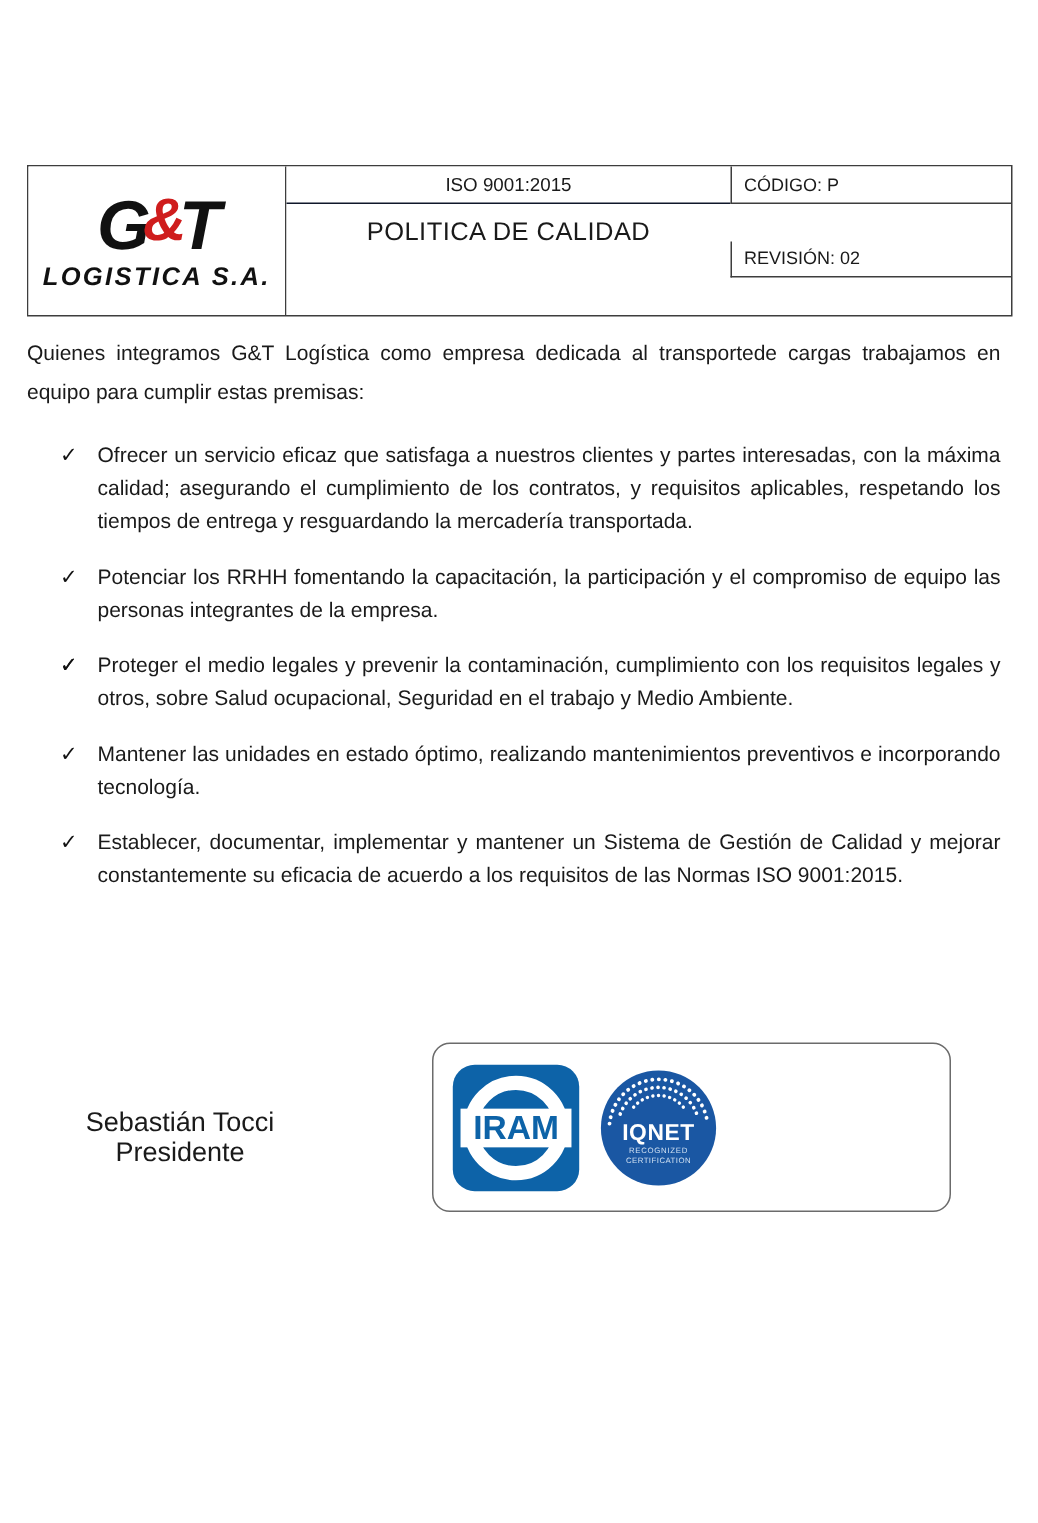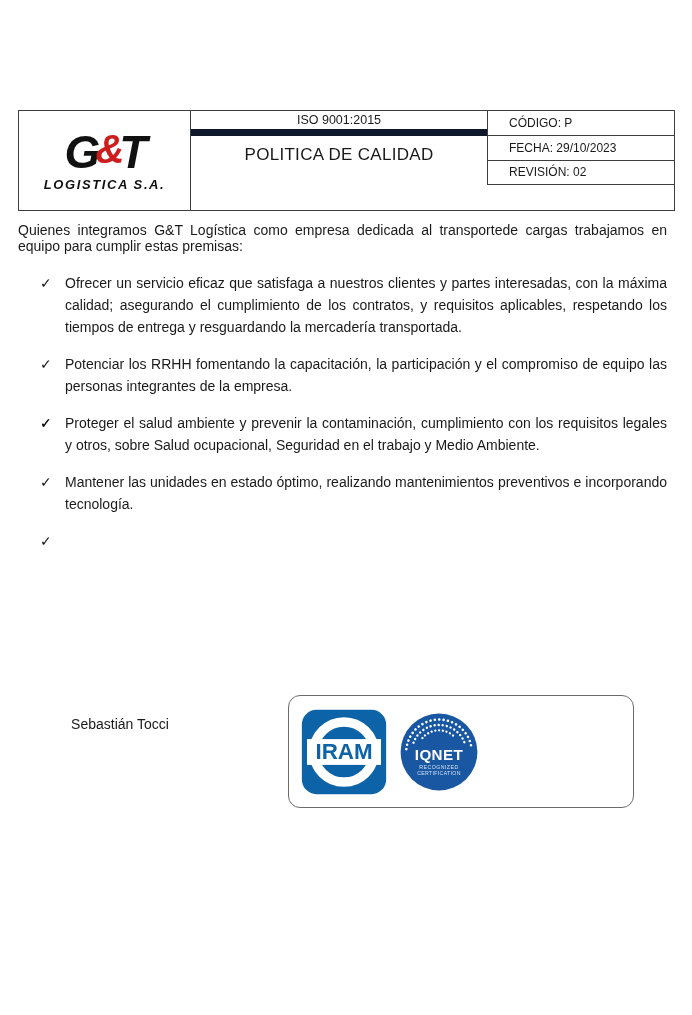--- a/index.html
+++ b/index.html
@@ -30,64 +30,64 @@
   }
   .brand-line {
     font-weight: bold; font-style: italic;
     font-size: 46px; line-height: 1;
     letter-spacing: -3px; color: #111;
     display: flex; align-items: center;
   }
   .brand-amp { font-size: 40px; position: relative; top: -3px; margin: 0 -2px; }
   .brand-sub {
     font-weight: bold; font-style: italic;
-    font-size: 13px; letter-spacing: 1.6px; color: #111; margin-top: 2px;
+    font-size: 17px; letter-spacing: 1.6px; color: #111; margin-top: 2px;
   }
   .iso-cell {
     grid-column: 2; grid-row: 1;
-    border-bottom: 7px solid #0f172a;
+    border-bottom: 1px solid #0f172a;
     display: flex; align-items: center; justify-content: center;
     font-size: 12.5px;
   }
   .title-cell {
     grid-column: 2; grid-row: 2 / 5;
     display: flex; justify-content: center;
     padding-top: 9px;
     font-weight: normal; font-size: 17px; letter-spacing: 0.3px;
   }
   .meta-cell {
     grid-column: 3;
     border-left: 1px solid #3d3d3d;
     border-bottom: 1px solid #3d3d3d;
     display: flex; align-items: center;
-    padding-left: 21px;
+    padding-left: 8px;
     font-size: 12px;
   }
   .meta-cell.last { border-bottom: none; }
   
   .intro {
     margin-top: 11px; margin-right: 8px;
-    font-size: 14px; line-height: 16px;
+    font-size: 14px; line-height: 26px;
     text-align: justify;
   }
   .bullets { list-style: none; margin-top: 18px; }
   .bullet {
     position: relative;
     padding-left: 47px; margin-right: 8px; margin-bottom: 15px;
     font-size: 14px; line-height: 22px;
     text-align: justify;
   }
   .check {
     position: absolute; left: 22px; top: 0;
     font-size: 14px; color: #111;
   }
   
   .signature {
-    position: absolute; top: 714px; left: 20px; width: 200px;
-    text-align: center; font-size: 14px; line-height: 20px;
+    position: absolute; top: 738px; left: 20px; width: 200px;
+    text-align: center; font-size: 18px; line-height: 20px;
   }
   
   .cert-box {
     position: absolute; top: 695px; left: 288px;
     width: 346px; height: 113px;
     border: 1.5px solid #6b6b6b; border-radius: 12px;
     background: #fff;
     display: flex; align-items: center;
     padding: 0 10px 0 12px;
   }
@@ -117,54 +117,55 @@
           <span class="brand-amp" style="color:#cf1d1d">&amp;</span>
           <span>T</span>
         </div>
         <div class="brand-sub">LOGISTICA S.A.</div>
       </div>
 
       <div class="cell iso-cell">ISO 9001:2015</div>
       <div class="cell title-cell">POLITICA DE CALIDAD</div>
 
       <div class="cell meta-cell" style="grid-row:1">CÓDIGO: P</div>
-      <div class="cell meta-cell" style="grid-row:2">FECHA: 29/10/2023</div>
       <div class="cell meta-cell" style="grid-row:3">REVISIÓN: 02</div>
     </div>
 
     <p class="intro">Quienes integramos G&amp;T Logística como empresa dedicada al transportede cargas trabajamos en equipo para cumplir estas premisas:</p>
 
     <ul class="bullets">
       <li class="bullet">
         <span class="check">✓</span>
         <span>Ofrecer un servicio eficaz que satisfaga a nuestros clientes y partes interesadas, con la máxima calidad; asegurando el cumplimiento de los contratos, y requisitos aplicables, respetando los tiempos de entrega y resguardando la mercadería transportada.</span>
       </li>
       <li class="bullet">
         <span class="check">✓</span>
         <span>Potenciar los RRHH fomentando la capacitación, la participación y el compromiso de equipo las personas integrantes de la empresa.</span>
       </li>
       <li class="bullet">
         <span class="check">✓</span>
       </li>
       <li class="bullet">
         <span class="check">✓</span>
-        <span>Proteger el salud ambiente y prevenir la contaminación, cumplimiento con los requisitos legales y otros, sobre Salud ocupacional, Seguridad en el trabajo y Medio Ambiente.</span>
+        <span>Proteger el medio legales y prevenir la contaminación, cumplimiento con los requisitos legales y otros, sobre Salud ocupacional, Seguridad en el trabajo y Medio Ambiente.</span>
       </li>
       <li class="bullet">
         <span class="check">✓</span>
         <span>Mantener las unidades en estado óptimo, realizando mantenimientos preventivos e incorporando tecnología.</span>
       </li>
       <li class="bullet">
         <span class="check">✓</span>
+        <span>Establecer, documentar, implementar y mantener un Sistema de Gestión de Calidad y mejorar constantemente su eficacia de acuerdo a los requisitos de las Normas ISO 9001:2015.</span>
       </li>
     </ul>
   </div>
 
   <div class="signature">
     <div>Sebastián Tocci</div>
+    <div>Presidente</div>
   </div>
 
   <div class="cert-box">
 
     <svg class="iram-svg" viewBox="0 0 100 100" aria-hidden="true">
       <rect x="1" y="1" width="98" height="98" rx="17" fill="#0d63a8"></rect>
       <circle cx="50" cy="50" r="35" fill="none" stroke="#ffffff" stroke-width="11"></circle>
       <rect x="7" y="35" width="86" height="30" fill="#ffffff"></rect>
       <text x="50" y="58.5" text-anchor="middle" font-family="Liberation Sans, sans-serif" font-size="26" font-weight="bold" fill="#0d63a8">IRAM</text>
     </svg>

